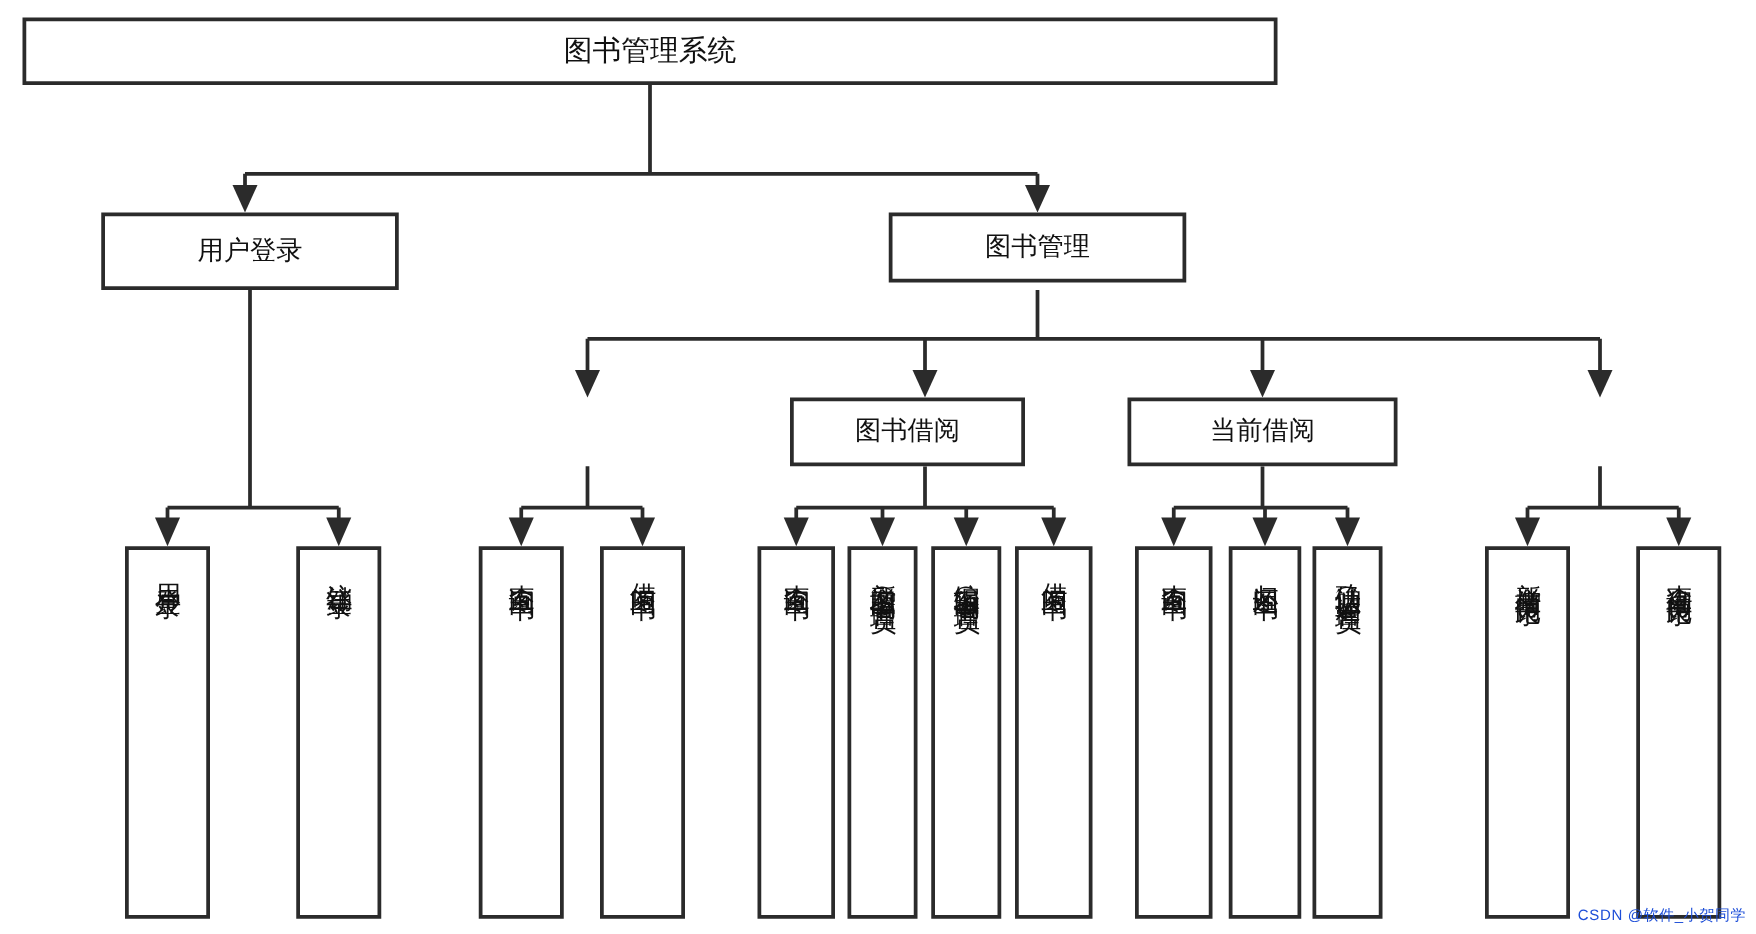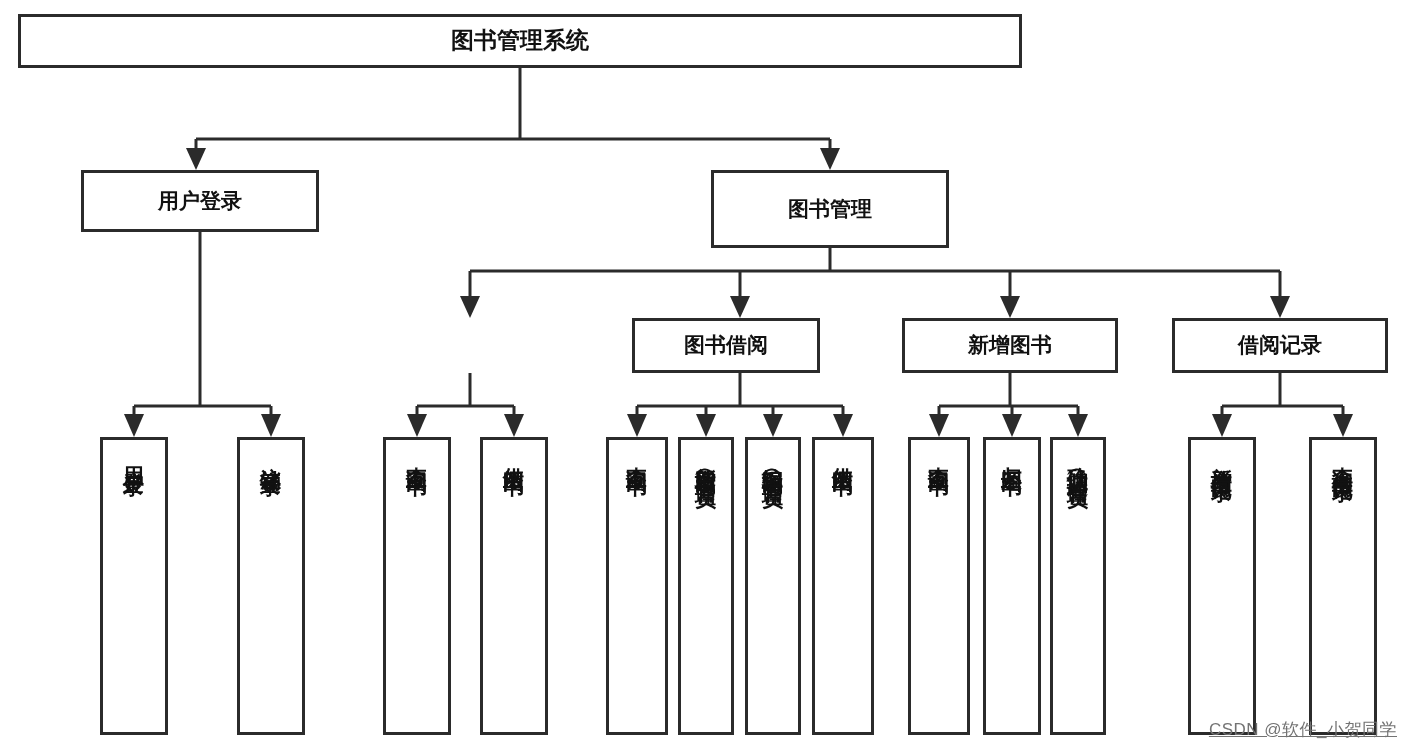--- a/index.html
+++ b/index.html
@@ -40,21 +40,20 @@
   
   .node {
     position: absolute;
     box-sizing: border-box;
     background: #ffffff;
     border: 3px solid #2b2b2b;
     display: flex;
     align-items: center;
     justify-content: center;
     color: #111111;
-    font-weight: bold;
   }
   .node .label {
     display: block;
     text-align: center;
     line-height: 1.18;
     white-space: nowrap;
   }
 
   
   .node.root { }
@@ -77,26 +76,25 @@
     letter-spacing: 3px;
     line-height: 1;
     white-space: nowrap;
   }
 
   
   #watermark {
     position: absolute;
     right: 8px;
     bottom: 6px;
-    font-size: 17px;
-    color: #737373;
+    font-size: 12px;
+    color: #1d4ed8;
     letter-spacing: 0.5px;
     white-space: nowrap;
     user-select: none;
-    text-decoration: underline;
   }
 </style>
 </head>
 <body>
 
 <div id="canvas">
 
   <svg id="connectors" viewBox="0 0 1405 747" width="1405" height="747" aria-hidden="true">
 
     <line x1="520" y1="68" x2="520" y2="139"></line>
@@ -161,32 +159,29 @@
     <polygon points="1333,414 1353,414 1343,437"></polygon>
   </svg>
 
   <div class="node root" style="left: 18px; top: 14px; width: 1004px; height: 54px;">
     <span class="label">图书管理系统</span>
   </div>
 
   <div class="node branch" style="left: 81px; top: 170px; width: 238px; height: 62px;">
     <span class="label">用户登录</span>
   </div>
-  <div class="node branch" style="left: 711px; top: 170px; width: 238px; height: 78px;">
+  <div class="node branch" style="left: 711px; top: 170px; width: 238px; height: 56px;">
     <span class="label">图书管理</span>
   </div>
 
   <div class="node branch" style="left: 632px; top: 318px; width: 188px; height: 55px;">
     <span class="label">图书借阅</span>
   </div>
   <div class="node branch" style="left: 902px; top: 318px; width: 216px; height: 55px;">
-    <span class="label">新增图书</span>
-  </div>
-  <div class="node branch" style="left: 1172px; top: 318px; width: 216px; height: 55px;">
-    <span class="label">借阅记录</span>
+    <span class="label">当前借阅</span>
   </div>
 
   <div class="node leaf" style="left: 100px; top: 437px; width: 68px; height: 298px;">
     <span class="label">用户登录</span>
   </div>
   <div class="node leaf" style="left: 237px; top: 437px; width: 68px; height: 298px;">
     <span class="label">注销登录</span>
   </div>
   <div class="node leaf" style="left: 383px; top: 437px; width: 68px; height: 298px;">
     <span class="label">查询图书</span>

